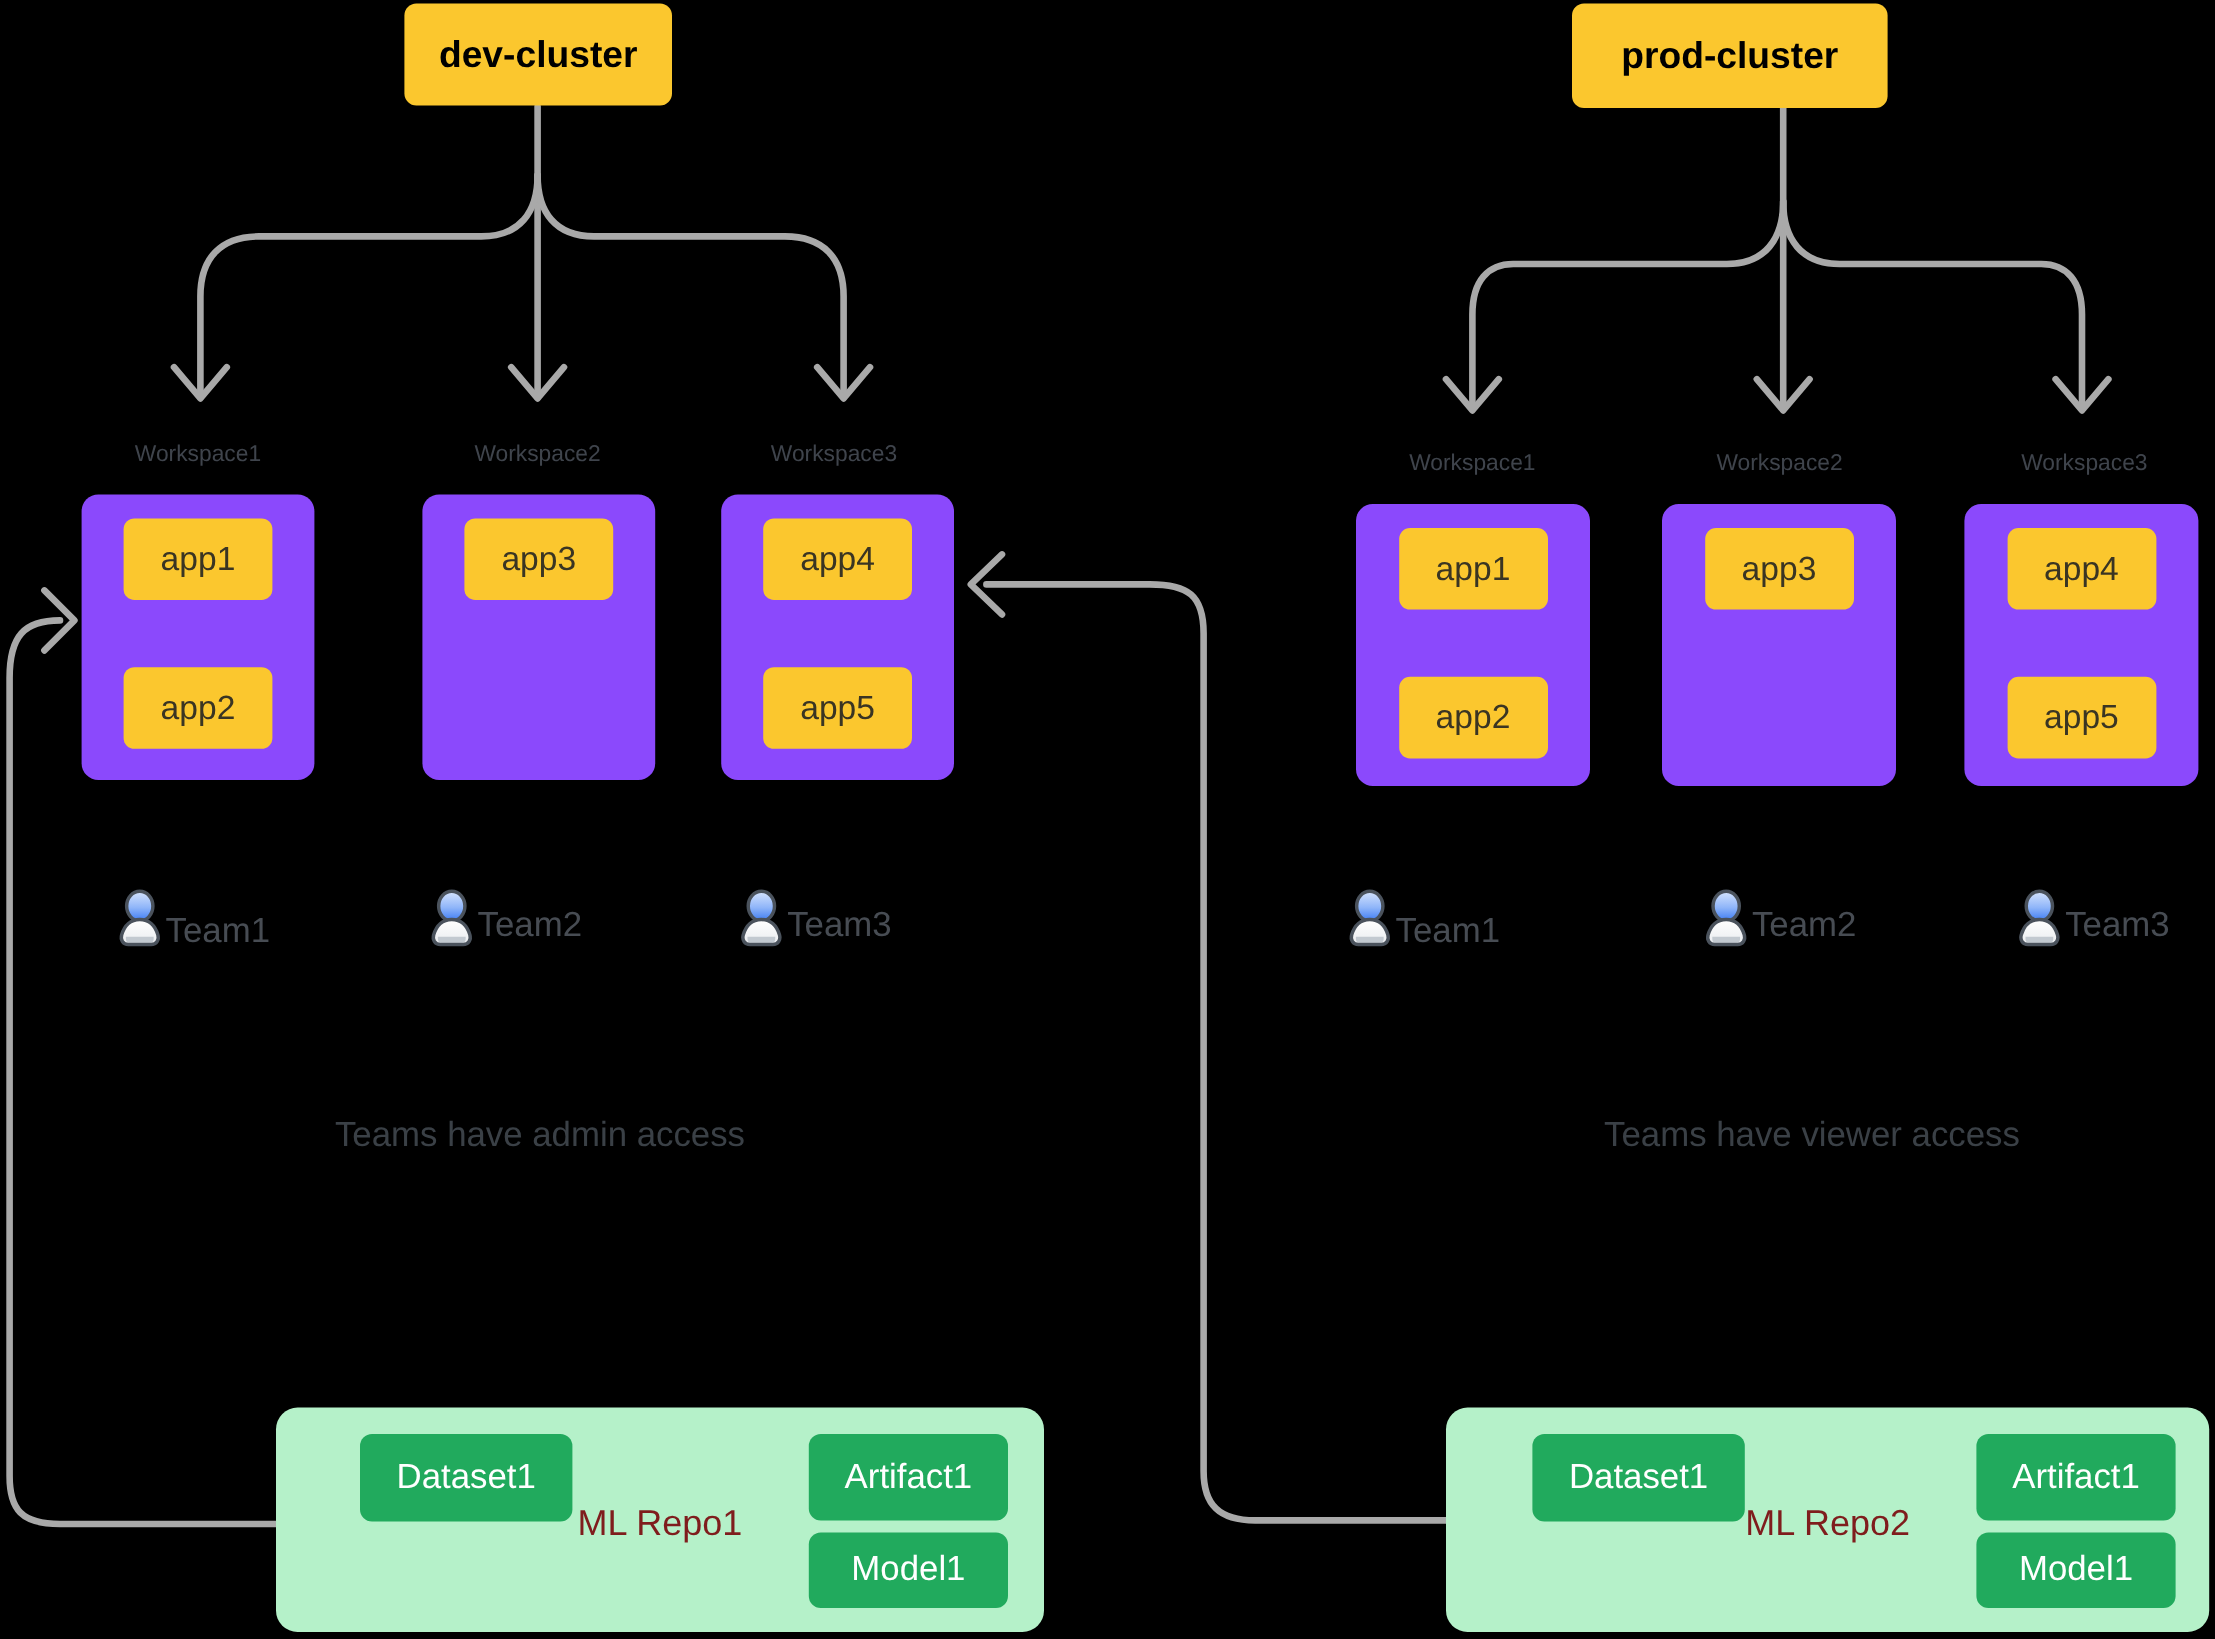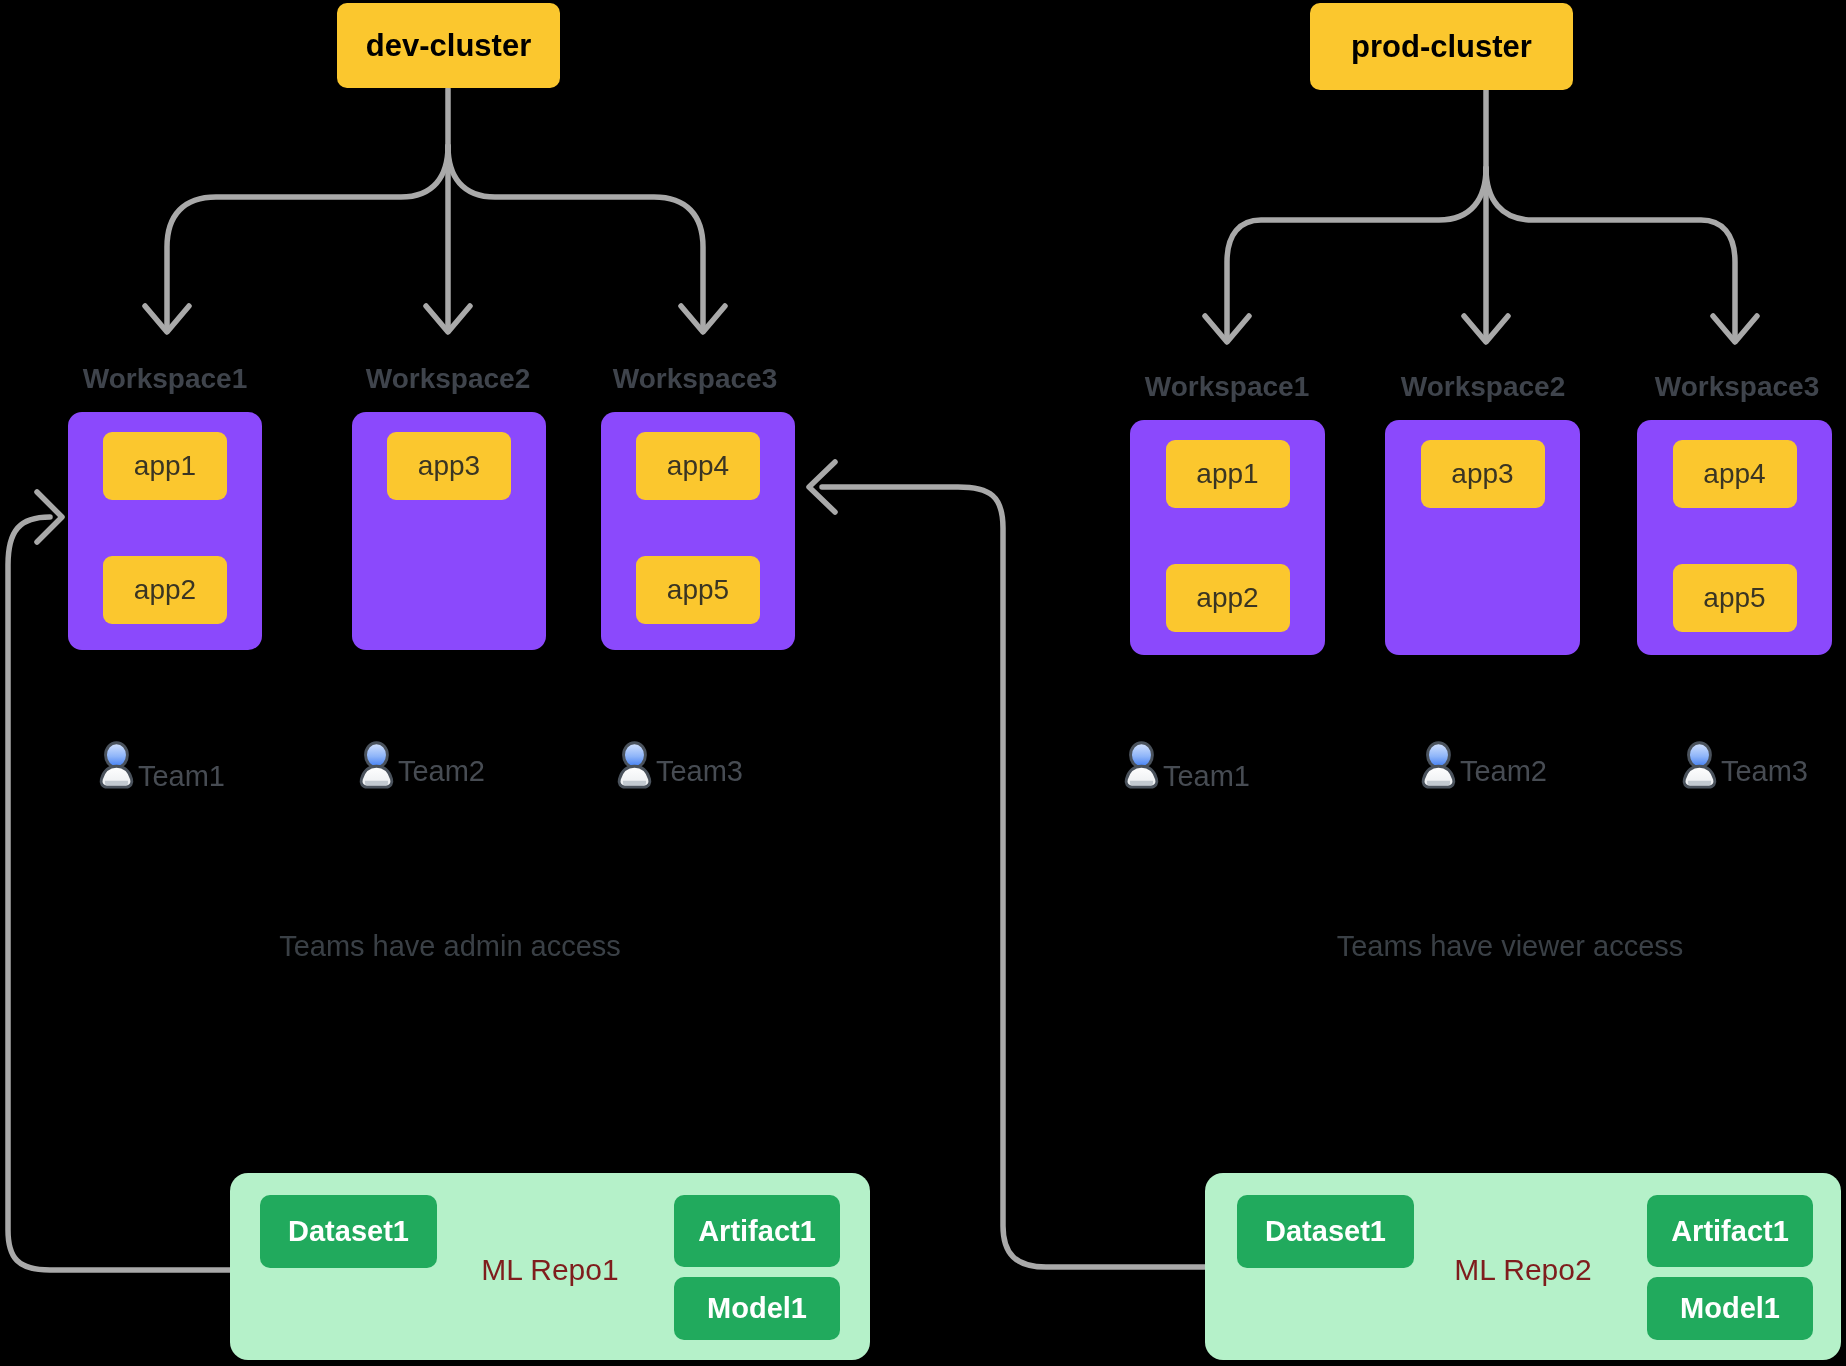--- a/index.html
+++ b/index.html
@@ -7,39 +7,39 @@
     position:relative;width:1846px;height:1366px;background:#000;
     font-family:"Liberation Sans",sans-serif;overflow:hidden;
   }
   .wires{position:absolute;left:0;top:0;z-index:0;}
   .wires path{fill:none;stroke:#A9A9A9;stroke-width:5.5;stroke-linecap:round;stroke-linejoin:round;}
   .node{position:absolute;z-index:1;}
   .cluster{
     background:#FBC72E;border-radius:10px;display:flex;align-items:center;justify-content:center;
     font-size:31px;font-weight:600;color:#000000;
   }
-  .ws-label{font-size:28px;font-weight:700;color:#3F444C;text-align:center;line-height:34px;}
+  .ws-label{font-size:19px;font-weight:400;color:#3F444C;text-align:center;line-height:34px;}
   .ws-box{
     background:#8B49FC;border-radius:14px;box-sizing:border-box;
     display:flex;flex-direction:column;align-items:center;padding-top:20px;gap:56px;
   }
   .app{
     flex:none;width:124px;height:68px;background:#FBC72E;border-radius:9px;
     display:flex;align-items:center;justify-content:center;
     font-size:28px;font-weight:500;color:#3A3523;
   }
   .team{display:flex;flex-direction:row;align-items:center;width:130px;}
   .team-label{margin-top:12px;font-size:29px;font-weight:500;color:#474C53;line-height:32px;}
   .team.low .team-label{margin-top:22px;}
   .note{font-size:29px;font-weight:500;color:#3A4046;text-align:center;line-height:34px;}
   .repo{background:#B5F1C9;border-radius:18px;}
   .chip{
     position:absolute;background:#21AA5D;border-radius:10px;
     display:flex;align-items:center;justify-content:center;
-    color:#FFFFFF;font-size:29px;font-weight:700;
+    color:#FFFFFF;font-size:29px;font-weight:400;margin-left:40px;
   }
   .repo-label{
     position:absolute;left:0;right:0;text-align:center;
     font-size:30px;font-weight:500;color:#7f1d1d;line-height:36px;
   }
   .defs-holder{position:absolute;width:0;height:0;overflow:hidden;}
 </style>
 </head>
 <body>
 

